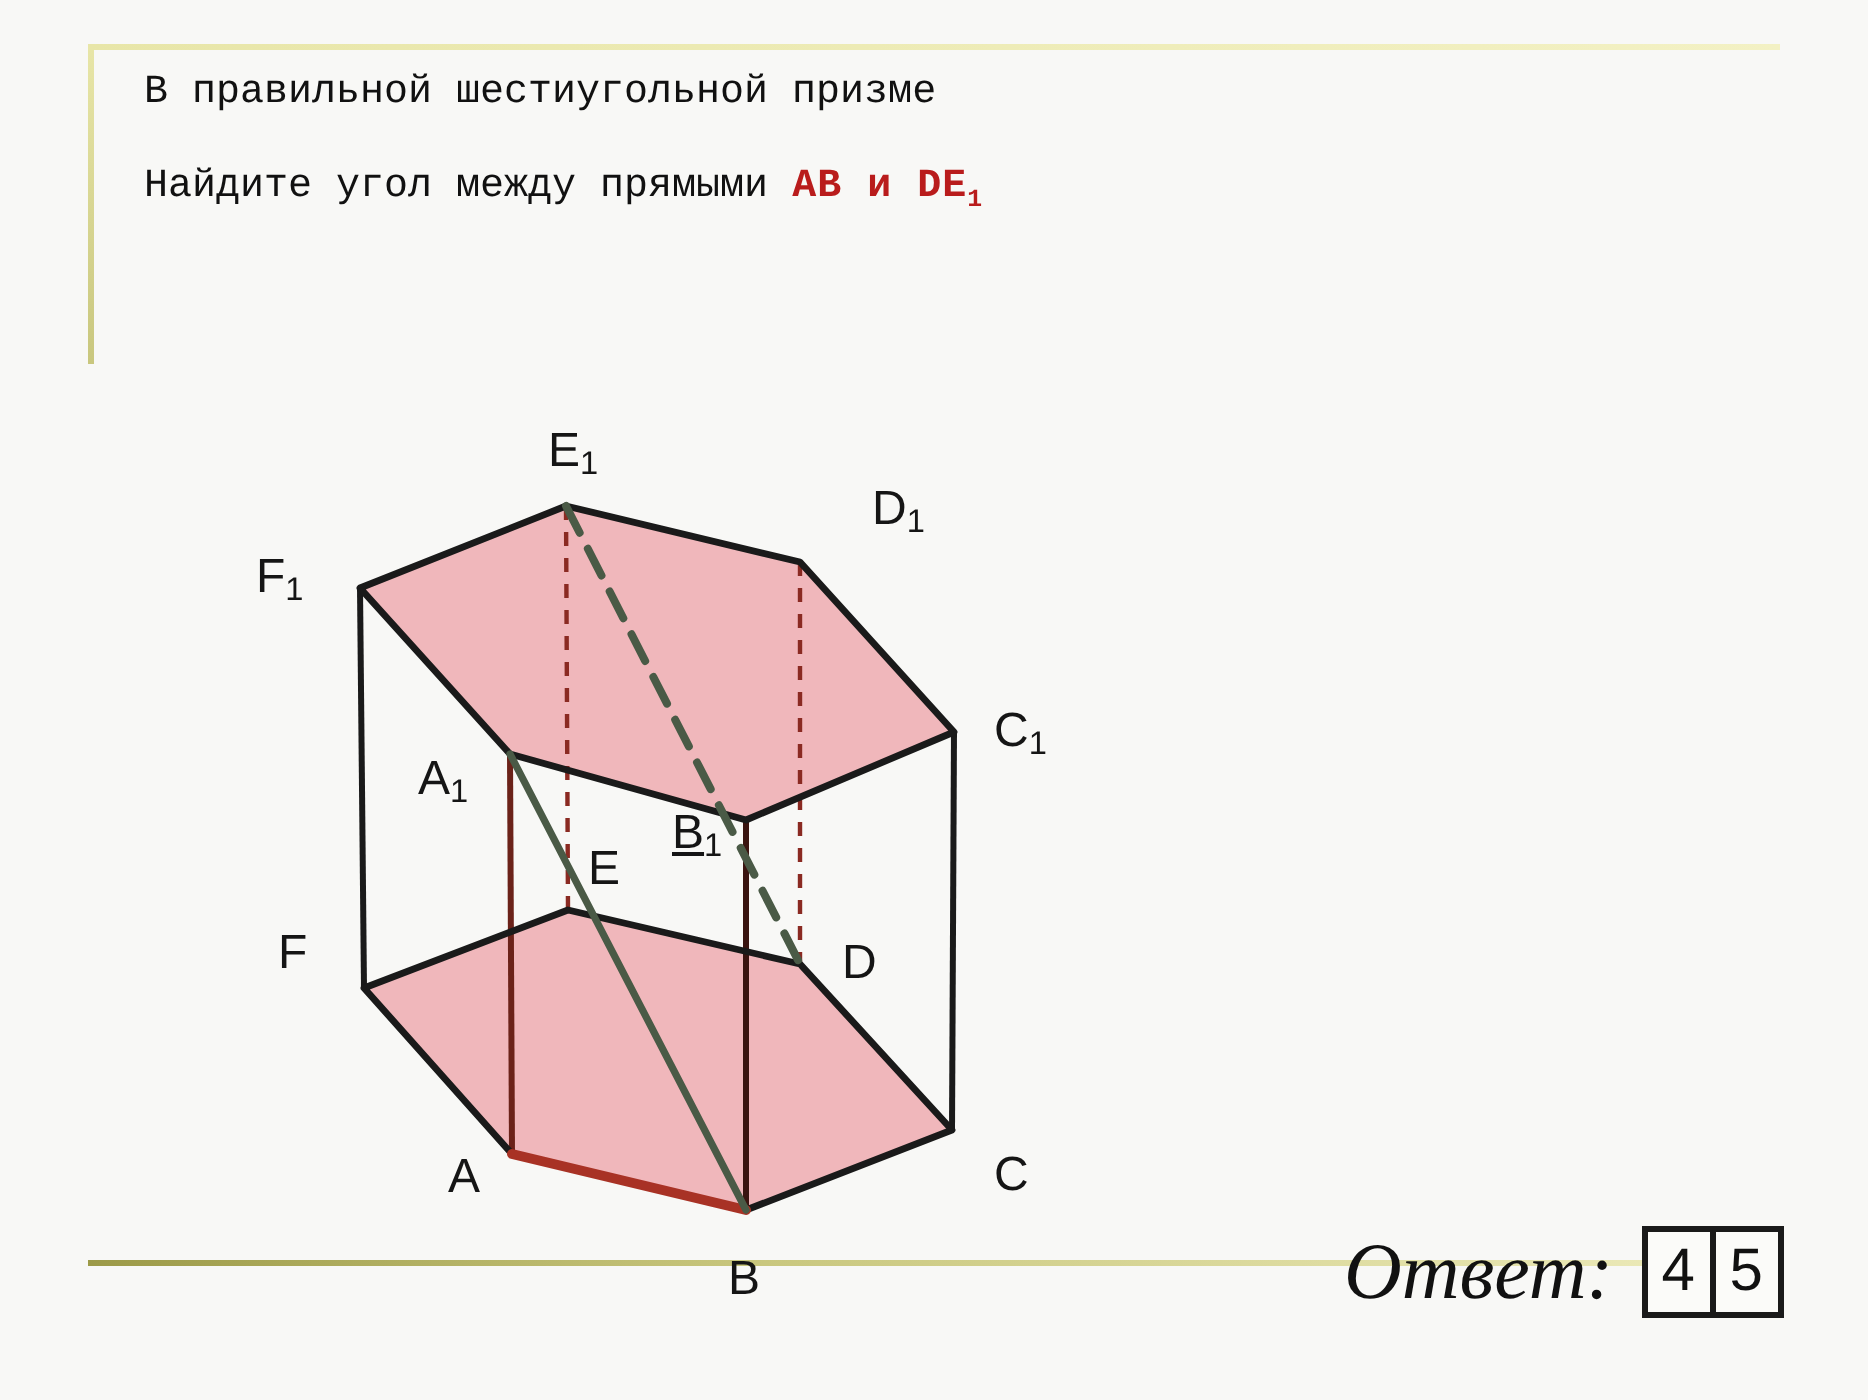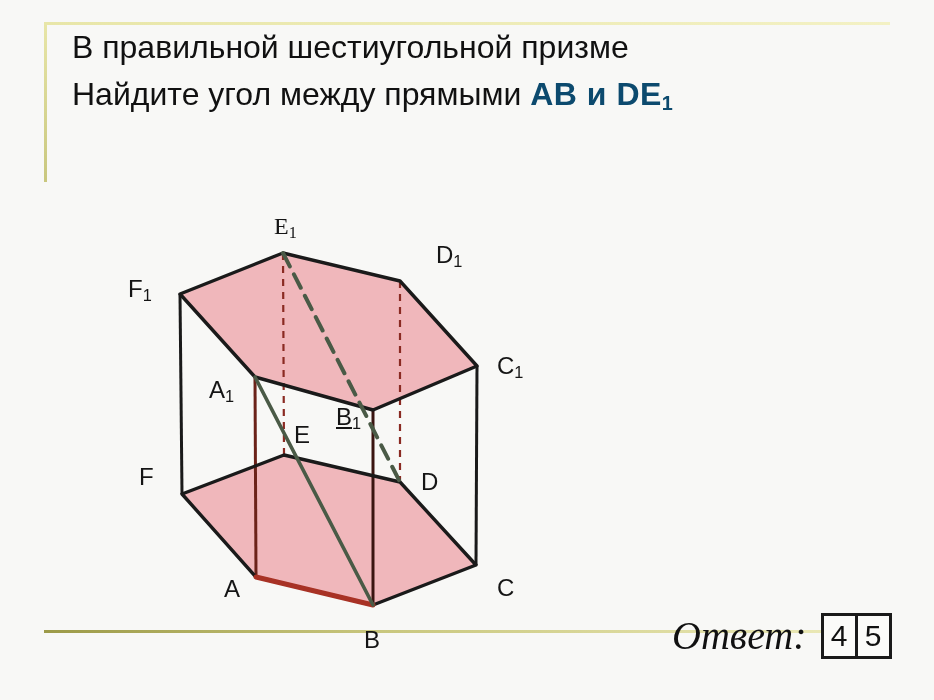--- a/index.html
+++ b/index.html
@@ -51,39 +51,39 @@
   }
 
   
   #question {
     position: absolute;
     left: 72px;
     top: 28px;
     width: 800px;
   }
   .qline {
-    font-family: Liberation Sans, sans-serif;
-    font-size: 32px;
+    font-family: Liberation Mono, monospace;
+    font-size: 20px;
     line-height: 38px;
     color: #111111;
     white-space: nowrap;
     letter-spacing: 0px;
   }
   .qline.l3 {
     margin-top: 9px;
   }
   .sub {
     font-size: 0.62em;
     vertical-align: baseline;
     position: relative;
     top: 5px;
     letter-spacing: 0;
   }
   .hl {
-    color: #0c4a6e;
+    color: #b91c1c;
     font-weight: bold;
     letter-spacing: 0.5px;
   }
 
   
   #figure {
     position: absolute;
     left: 0px;
     top: 190px;
     width: 620px;
@@ -177,21 +177,21 @@
 
       <line x1="256" y1="577" x2="373" y2="605" stroke="#a83225" stroke-width="5" stroke-linecap="round"></line>
 
       <line x1="255" y1="377" x2="373" y2="605" stroke="#4a5a46" stroke-width="3.6" stroke-linecap="round"></line>
 
       <line x1="283" y1="253" x2="400" y2="482" stroke="#4a5a46" stroke-width="4" stroke-dasharray="15,9" stroke-linecap="round"></line>
 
     </svg>
 
     <div class="vlabel" style="left:128px; top:87px;"><span>F</span><span class="sb">1</span></div>
-    <div class="vlabel" style="left:274px; top:24px;font-family:Liberation Serif, serif;"><span>E</span><span class="sb">1</span></div>
+    <div class="vlabel" style="left:274px; top:24px;"><span>E</span><span class="sb">1</span></div>
     <div class="vlabel" style="left:436px; top:53px;"><span>D</span><span class="sb">1</span></div>
     <div class="vlabel" style="left:497px; top:164px;text-align:center;"><span>C</span><span class="sb">1</span></div>
     <div class="vlabel" style="left:336px; top:215px;text-decoration:underline;"><span>B</span><span class="sb">1</span></div>
     <div class="vlabel" style="left:209px; top:188px;"><span>A</span><span class="sb">1</span></div>
 
     <div class="vlabel" style="left:139px; top:275px;"><span>F</span></div>
     <div class="vlabel" style="left:294px; top:233px;"><span>E</span></div>
     <div class="vlabel" style="left:421px; top:280px;"><span>D</span></div>
     <div class="vlabel" style="left:497px; top:386px;"><span>C</span></div>
     <div class="vlabel" style="left:364px; top:438px;"><span>B</span></div>

